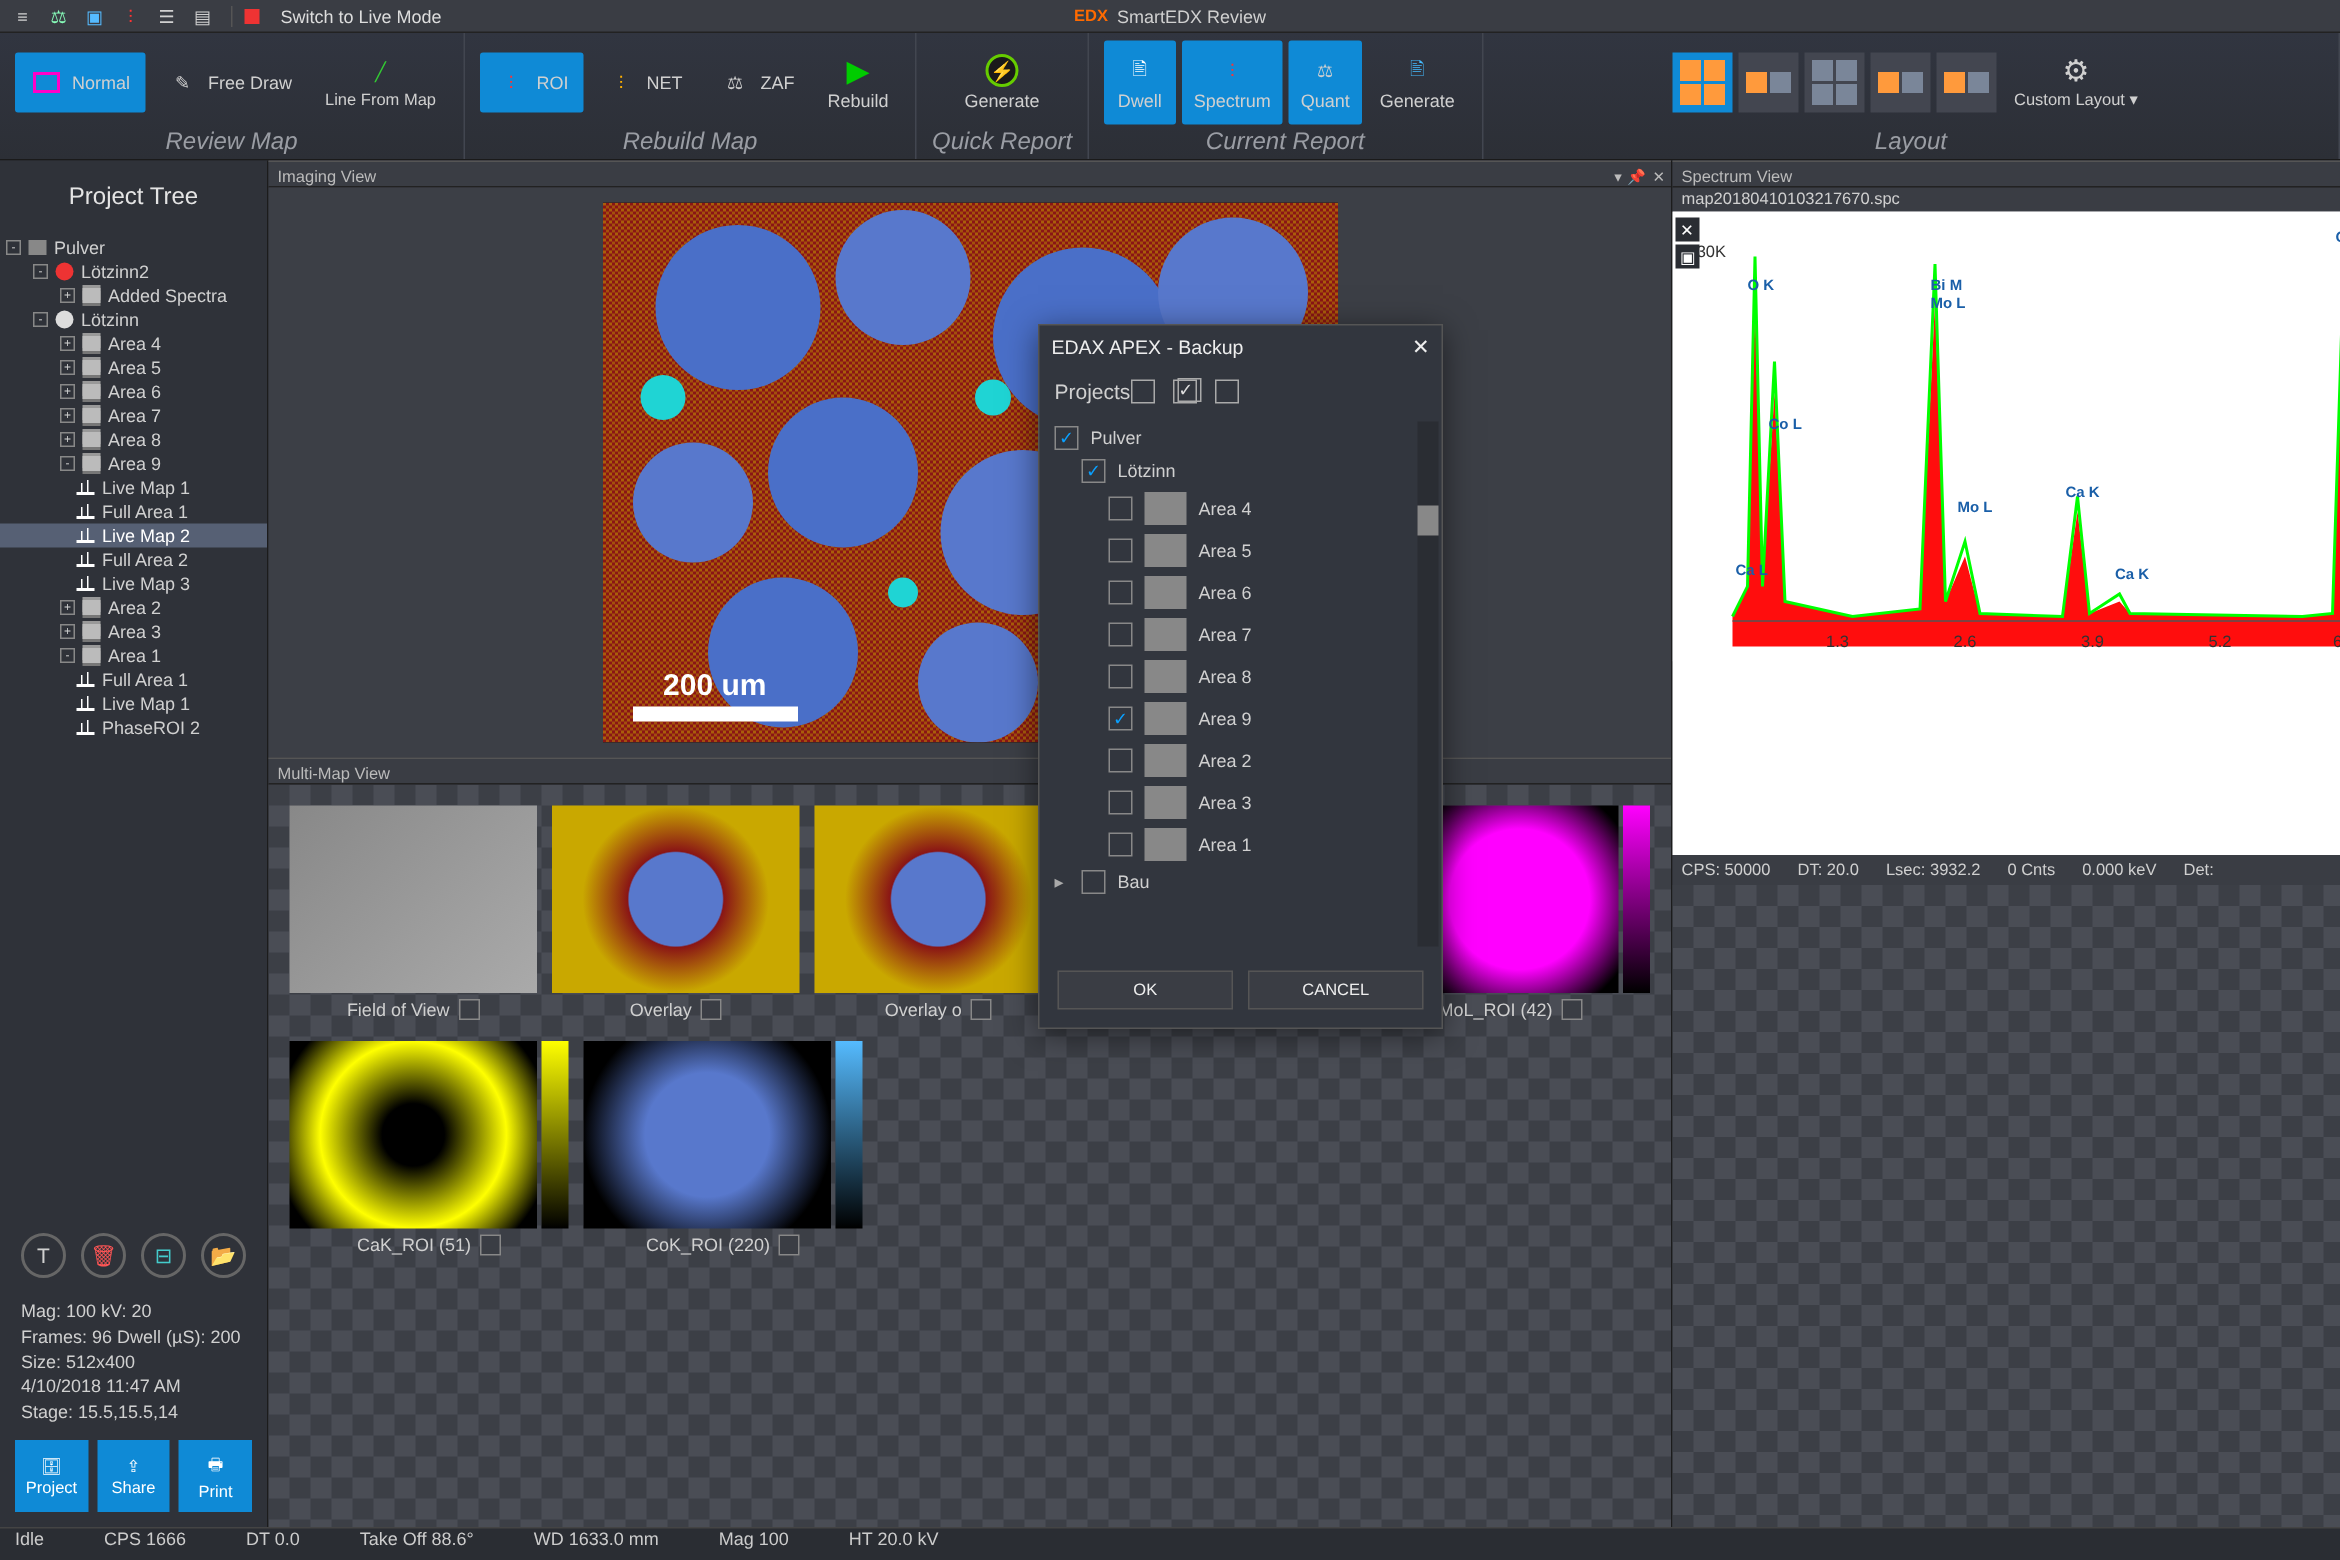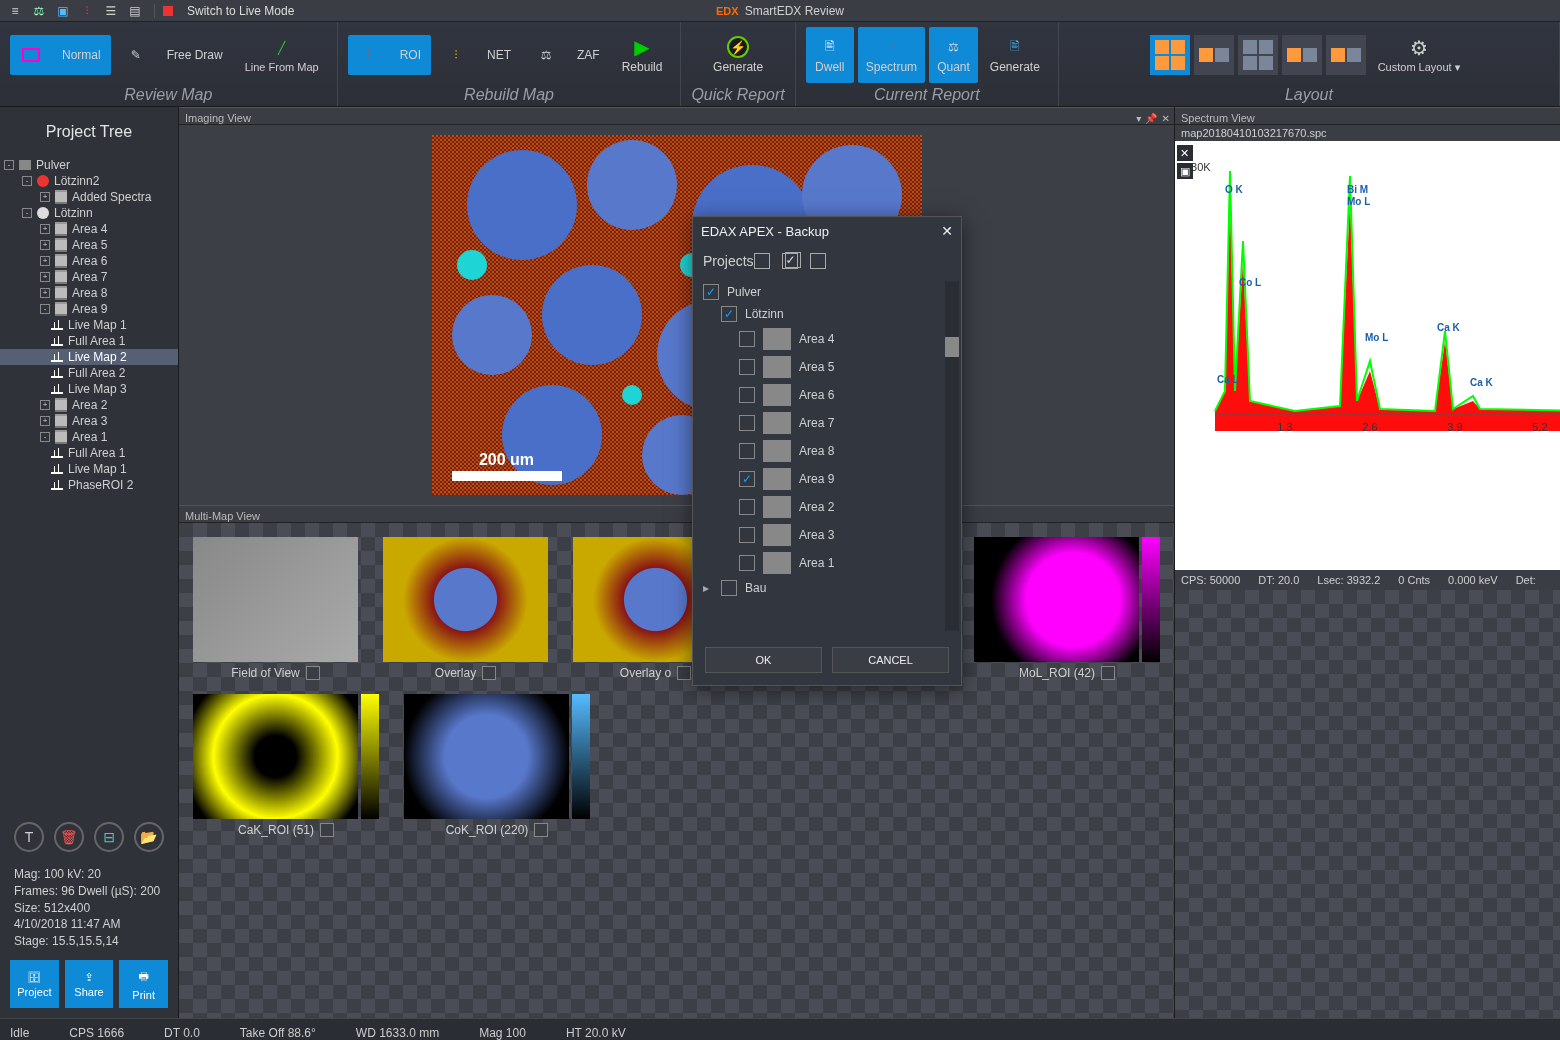--- a/index.html
+++ b/index.html
@@ -8,21 +8,21 @@
 .topbar .tb-icon { width: 18px; height: 18px; margin-right: 6px; display:flex; align-items:center; justify-content:center; cursor:pointer; }
 .topbar .tb-sep { width:1px; height:14px; background:#555; margin:0 4px; }
 .switch-live { color:#ddd; margin-left:4px; cursor:pointer; }
 .app-title { position:absolute; left:50%; transform:translateX(-50%); display:flex; align-items:center; gap:6px; }
 .app-title .logo { color:#ff6a00; font-weight:bold; font-size:11px; }
 
 .ribbon { background: linear-gradient(#313540,#2c2f36); height: 85px; display:flex; border-bottom:1px solid #1a1a1a; }
 .ribbon-group { display:flex; flex-direction:column; align-items:center; justify-content:flex-end; padding:4px 10px 2px; border-right:1px solid #424650; }
 .ribbon-row { display:flex; gap:4px; flex:1; align-items:center; }
 .ribbon-btn { display:flex; flex-direction:column; align-items:center; justify-content:center; padding:4px 8px; border-radius:2px; cursor:pointer; min-width:48px; height:56px; gap:2px; }
-.ribbon-btn.hbtn { flex-direction:row; height:40px; width:auto; gap:20px; padding:4px 10px; }
+.ribbon-btn.hbtn { flex-direction:row; height:40px; width:auto; gap:6px; padding:4px 10px; }
 .ribbon-btn.sel { background:#0f8ad6; }
 .ribbon-btn .ic { width:22px; height:22px; display:flex; align-items:center; justify-content:center; }
 .ribbon-label { color:#9a9da4; font-size:16px; margin-top:2px;font-style:italic; }
 .layout-tiles { display:flex; gap:4px; height:56px; align-items:center; }
 .layout-tiles .tile { width:40px; height:40px; background:#434650; display:flex; flex-wrap:wrap; padding:2px; gap:2px; cursor:pointer; align-content:center; justify-content:center; }
 .layout-tiles .tile.active { background:#0f8ad6; }
 .layout-tiles .tile .sq { width:14px; height:14px; background:#ff9a3c; }
 .layout-tiles .tile .sqb { width:14px; height:14px; background:#7a8699; }
 
 .main { position:absolute; top:107px; bottom:22px; left:0; right:0; display:flex; }
@@ -42,38 +42,38 @@
 .side-btns { display:flex; gap:6px; padding:0 10px 10px; }
 .side-btns .sb { flex:1; background:#0f8ad6; color:#fff; display:flex; flex-direction:column; align-items:center; justify-content:center; height:48px; cursor:pointer; font-size:11px; gap:2px; }
 
 .center { flex:1; display:flex; flex-direction:column; background:#2a2d33; }
 .panel-hdr { background:#3a3d44; height:18px; display:flex; align-items:flex-end; padding:0 6px; font-size:11px; color:#bbb; border-top:1px solid #555; border-bottom:1px solid #222; position:relative; }
 .panel-hdr .wc { position:absolute; right:4px; display:flex; gap:4px; }
 .panel-hdr .wc span { cursor:pointer; font-size:10px; }
 
 .imaging-body { flex:0 0 380px; display:flex; justify-content:center; align-items:center; background:#3c3f46; position:relative; }
 .sem-img { width:490px; height:360px; position:relative; overflow:hidden; background:#1a1a1a; }
-.scalebar { position:absolute; bottom:14px; left:20px; color:#fff; font-weight:bold; font-size:16px; text-align:center; }
+.scalebar { position:absolute; bottom:14px; left:20px; color:#fff; font-weight:bold; font-size:20px; text-align:center; }
 .scalebar .bar { width:110px; height:10px; background:#fff; margin-top:2px; }
 
 .multimap-body { flex:1; background-image: repeating-conic-gradient(#4a4d55 0 25%, #3c3f46 0 50%); background-size: 28px 28px; padding:14px; overflow:auto; }
-.mm-row { display:flex; gap:25px; margin-bottom:14px; }
+.mm-row { display:flex; gap:10px; margin-bottom:14px; }
 .mm-card { display:flex; flex-direction:column; align-items:center; gap:4px; }
 .mm-thumb { width:165px; height:125px; background:#555; position:relative; }
 .mm-bar { width:18px; height:125px; background:linear-gradient(#ddd,#111); }
 .mm-cap { display:flex; align-items:center; gap:6px; }
 .mm-cap .cbx { width:14px; height:14px; border:1px solid #888; background:#3a3d44; cursor:pointer; }
 
 .right { width:490px; background:#2f3239; border-left:1px solid #1c1c1c; display:flex; flex-direction:column; }
 .spec-file { background:#3a3d44; padding:2px 6px; font-size:11px; }
 .spec-body { flex:1; background:#fff; position:relative; overflow:hidden; }
 .spec-status { background:#3a3d44; padding:4px 6px; font-size:11px; display:flex; gap:18px; }
 .right-fill { flex:1; background-image: repeating-conic-gradient(#4a4d55 0 25%, #3c3f46 0 50%); background-size: 28px 28px; }
 
-.statusbar { position:absolute; bottom:0; left:0; right:0; height:22px; background:#2a2d33; border-top:1px solid #444; display:flex; align-items:flex-end; padding:0 10px; gap:40px; font-size:12px; color:#ccc; }
+.statusbar { position:absolute; bottom:0; left:0; right:0; height:22px; background:#2a2d33; border-top:1px solid #444; display:flex; align-items:flex-start; padding:0 10px; gap:40px; font-size:12px; color:#ccc; }
 
 .modal { position:absolute; left:692px; top:216px; width:270px; height:470px; background:#32363e; border:1px solid #555; box-shadow:0 4px 20px rgba(0,0,0,.5); display:flex; flex-direction:column; z-index:100; }
 .modal-titlebar { height:28px; display:flex; align-items:center; padding:0 8px; color:#eee; font-size:13px; justify-content:space-between; }
 .modal-titlebar .close { cursor:pointer; font-size:14px; }
 .modal-hdr { display:flex; align-items:center; padding:8px 10px; }
 .modal-hdr .ticons { display:flex; gap:12px; }
 .modal-hdr .ticons span { cursor:pointer; width:16px; height:16px; border:1px solid #aaa; display:inline-block; }
 .modal-body { flex:1; overflow:auto; padding:4px 10px; position:relative; }
 .modal-body .scroll-track { position:absolute; right:2px; top:4px; bottom:4px; width:14px; background:#2a2d33; }
 .modal-body .scroll-thumb { position:absolute; right:2px; top:60px; width:14px; height:20px; background:#888; }

